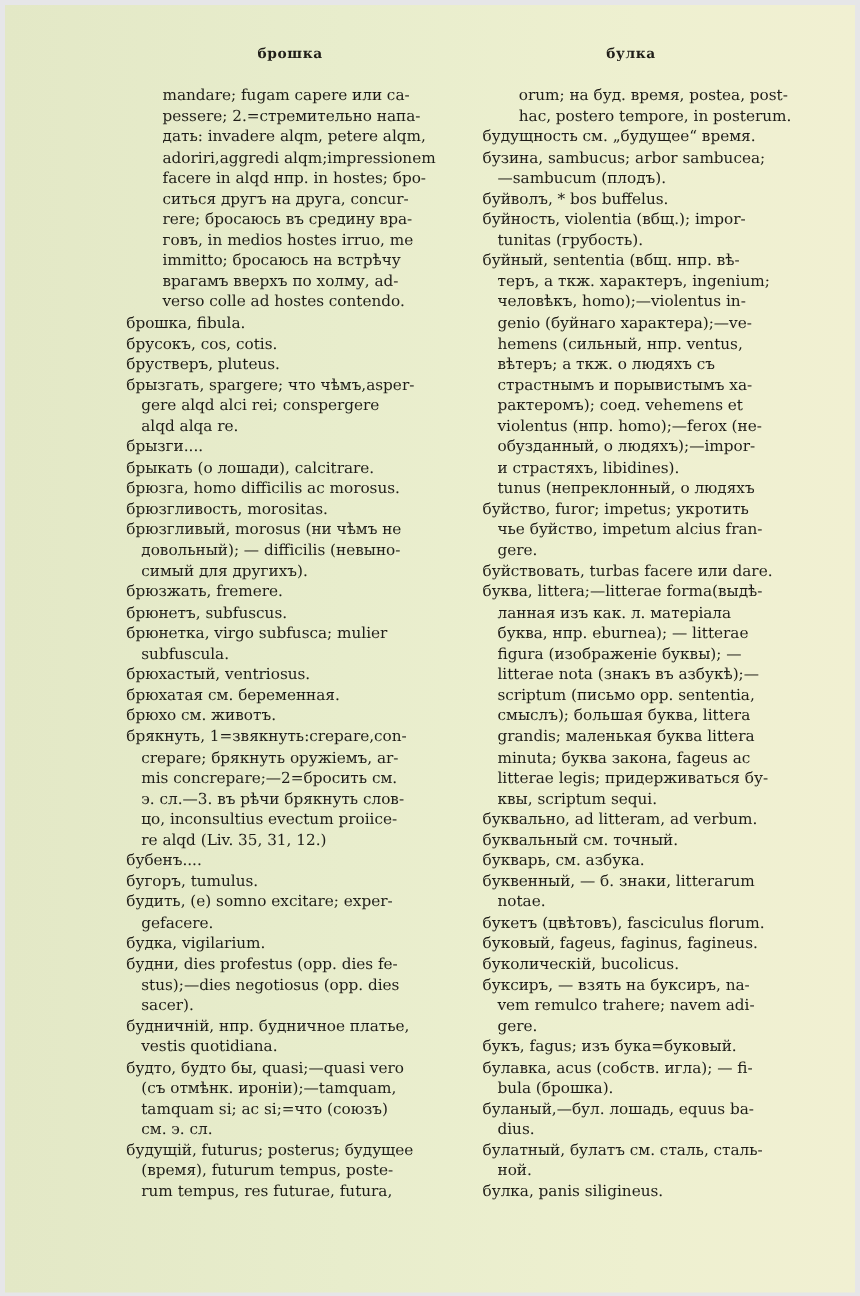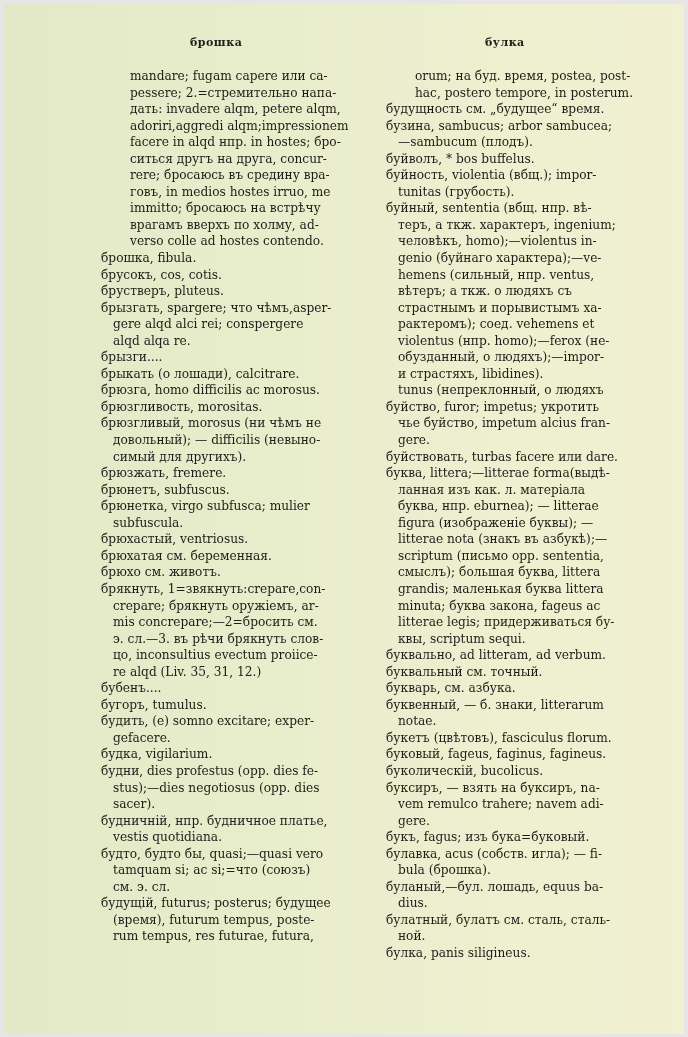--- a/index.html
+++ b/index.html
@@ -30,21 +30,21 @@
       width: 100%;
       height: 20px;
     }
     .header-left, .header-right {
       position: absolute;
       top: 0;
       font-size: 11px;
       font-weight: bold;
       letter-spacing: 0.5px;
     }
-    .header-left { left: 186px; }
+    .header-left { left: 202px; }
     .header-right { left: 434px; margin-left: 47px; }
     .column {
       position: absolute;
       top: 64px;
       font-size: 12.2px;
       line-height: 16.55px;
     }
     .col-left { left: 97px; width: 266px; }
     .col-right { left: 382px; width: 268px; }
     .entry {
@@ -159,20 +159,21 @@
         <span class="line">будни, dies profestus (opp. dies fe-</span>
         <span class="line">stus);—dies negotiosus (opp. dies</span>
         <span class="line">sacer).</span>
       </div>
       <div class="entry">
         <span class="line">будничній, нпр. будничное платье,</span>
         <span class="line">vestis quotidiana.</span>
       </div>
       <div class="entry">
         <span class="line">будто, будто бы, quasi;—quasi vero</span>
+        <span class="line">(съ отмѣнк. ироніи);—tamquam,</span>
         <span class="line">tamquam si; ac si;=что (союзъ)</span>
         <span class="line">см. э. сл.</span>
       </div>
       <div class="entry">
         <span class="line">будущій, futurus; posterus; будущее</span>
         <span class="line">(время), futurum tempus, poste-</span>
         <span class="line">rum tempus, res futurae, futura,</span>
       </div>
     </div>
   <div class="column col-right" id="col-right">

